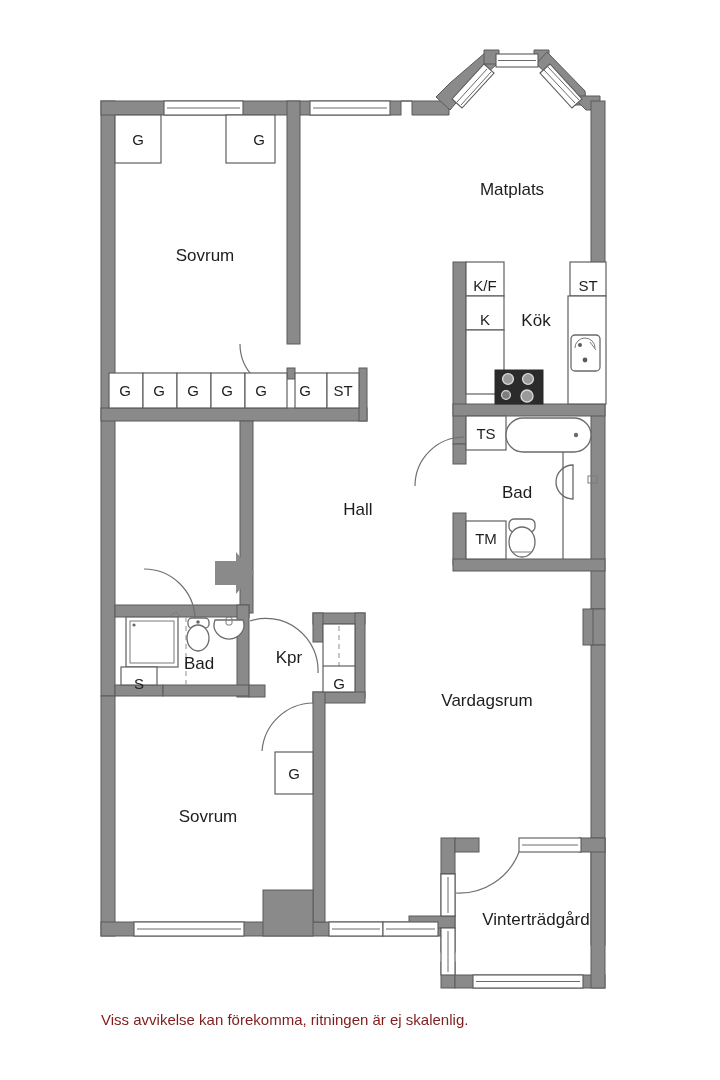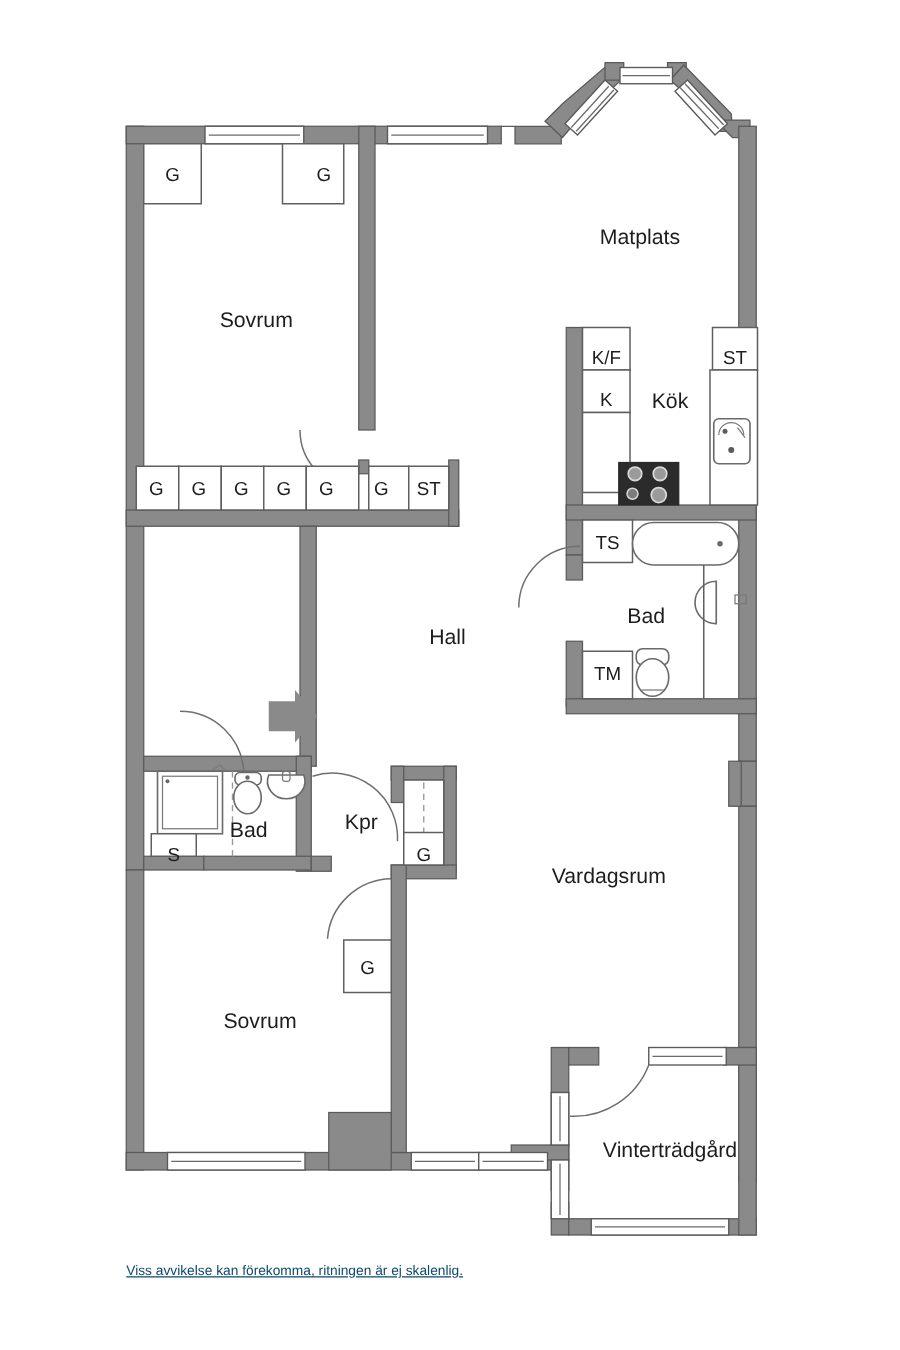--- a/index.html
+++ b/index.html
@@ -52,24 +52,23 @@
     font-size: 15px;
     fill: #1d1d1d;
     text-anchor: middle;
     dominant-baseline: middle;
   }
   .caption {
     position: absolute;
     left: 101px;
     top: 1011px;
     font-family: "Liberation Sans", sans-serif;
-    font-size: 11px;
-    color: #0c4a6e;
+    font-size: 15px;
+    color: #7f1d1d;
     white-space: nowrap;
-    text-decoration: underline;
   }
 </style>
 </head>
 <body>
 
 <div id="plan-root">
 
   <svg id="floorplan" viewBox="0 0 720 1080">
 
     <g>

